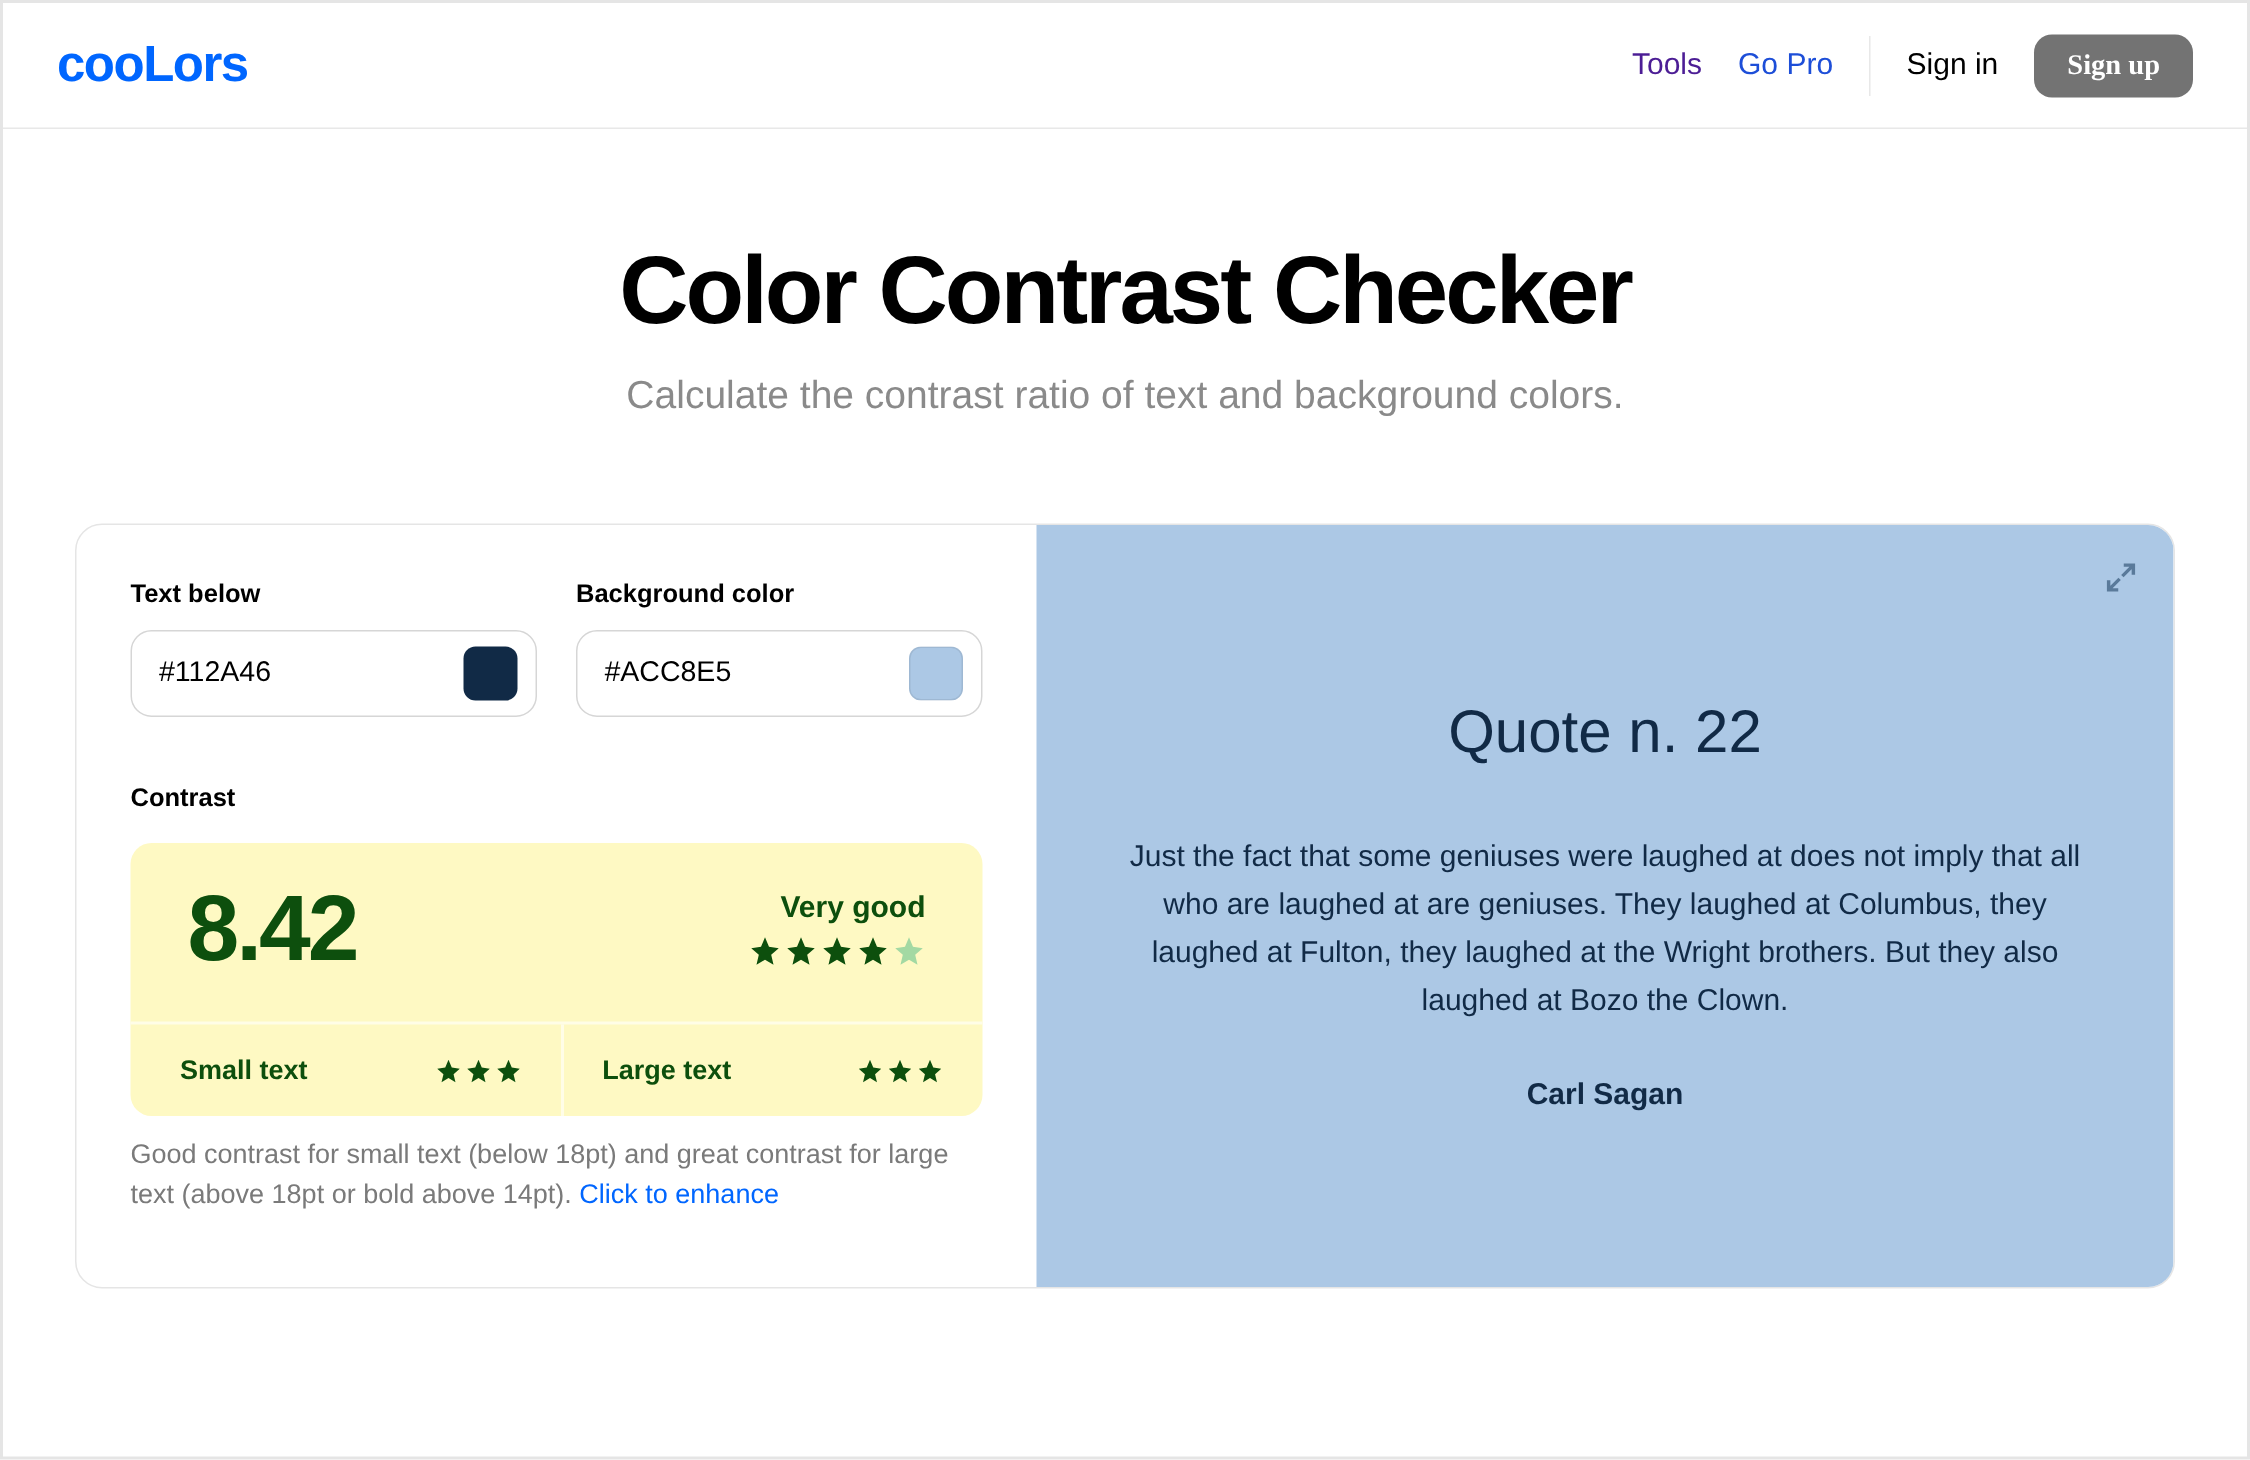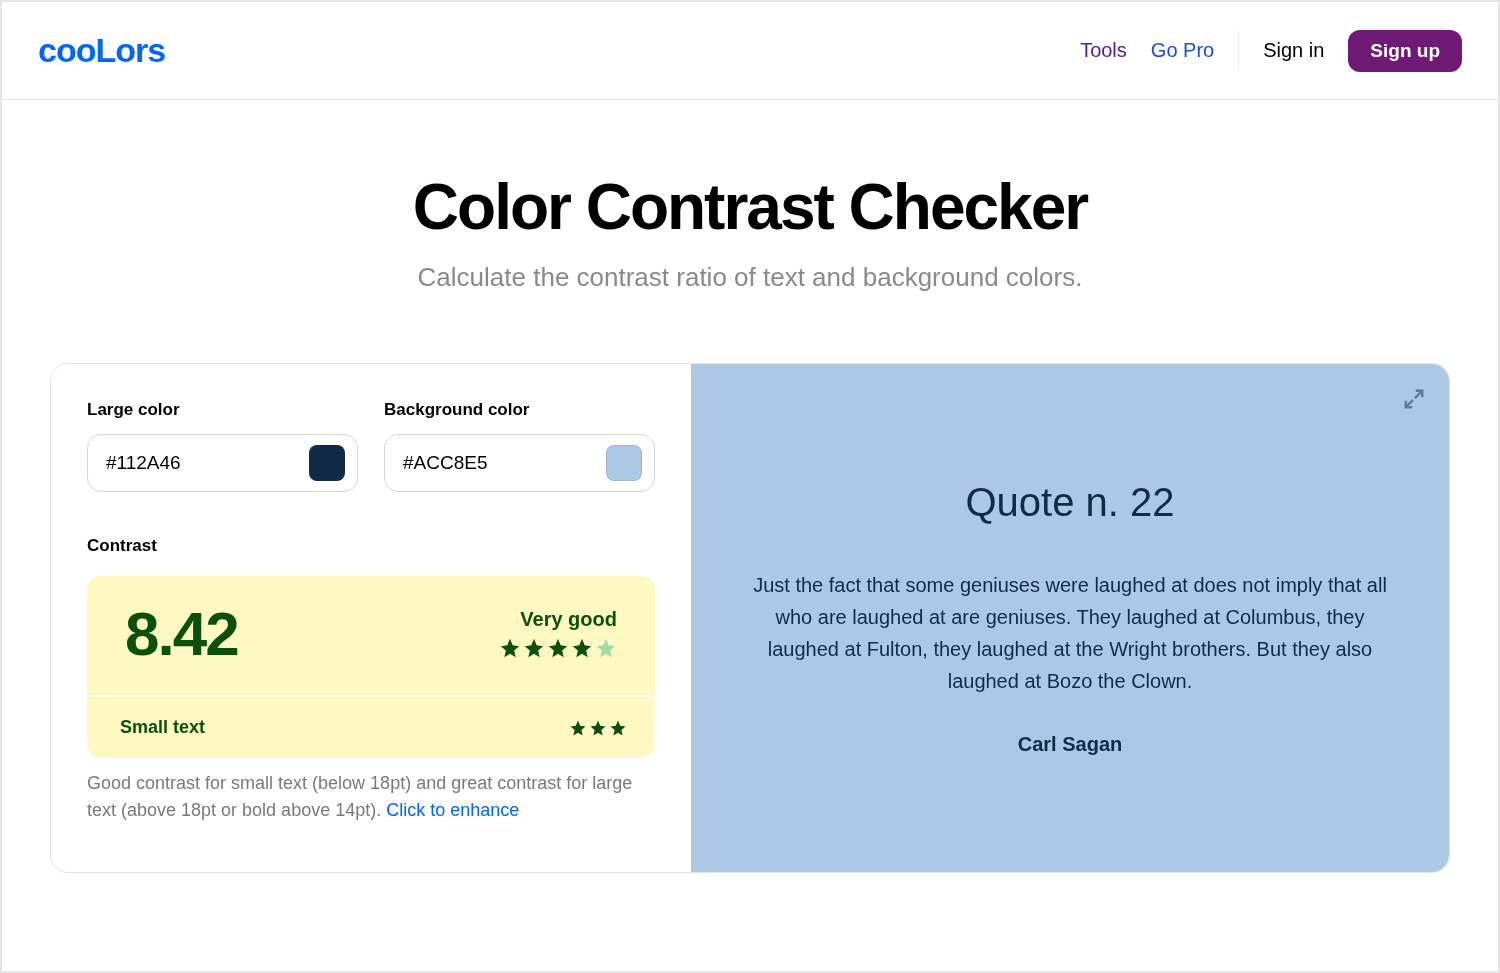--- a/index.html
+++ b/index.html
@@ -5,21 +5,21 @@
 * { margin: 0; padding: 0; box-sizing: border-box; }
 body {
   font-family: -apple-system, BlinkMacSystemFont, "Segoe UI", Helvetica, Arial, sans-serif;
   background: #fff;
   width: 1500px;
   height: 973px;
   border: 2px solid #e5e5e5;
   overflow: hidden;
 }
 .header {
-  height: 98px;
+  height: 84px;
   border-bottom: 1px solid #e8e8e8;
   display: flex;
   align-items: center;
   justify-content: space-between;
   padding: 0 36px;
 }
 .logo {
   font-size: 34px;
   font-weight: 800;
   color: #0066ff;
@@ -37,27 +37,28 @@
   cursor: pointer;
 }
 .nav-link.pro { color: #1d4ed8; }
 .divider {
   width: 1px;
   height: 40px;
   background: #e8e8e8;
 }
 .signin { font-size: 20px; cursor: pointer; }
 .signup {
-  background: #701a75;
+  background: #737373;
   color: #fff;
   font-size: 19px;
   font-weight: 600;
   padding: 10px 22px;
   border-radius: 12px;
   cursor: pointer;
+  font-family: Liberation Serif, serif;
 }
 .hero {
   text-align: center;
   margin-top: 70px;
 }
 .hero h1 {
   font-size: 64px;
   font-weight: 900;
   letter-spacing: -2px;
   color: #000;
@@ -221,21 +222,21 @@
 
 <div class="hero">
   <h1>Color Contrast Checker</h1>
   <p>Calculate the contrast ratio of text and background colors.</p>
 </div>
 
 <div class="card">
   <div class="left">
     <div class="inputs-row">
       <div class="input-group">
-        <div class="input-label">Large color</div>
+        <div class="input-label">Text below</div>
         <div class="color-input">
           <input class="color-value" value="#112A46" style="">
           <div class="swatch text"></div>
         </div>
       </div>
       <div class="input-group">
         <div class="input-label">Background color</div>
         <div class="color-input">
           <input class="color-value" value="#ACC8E5" style="">
           <div class="swatch bg"></div>
@@ -264,20 +265,34 @@
               </svg>
             <svg class="star" viewBox="0 0 24 24" fill="#a3d9a3">
                 <path d="M12 2l2.9 6.9L22 10l-5.5 4.8L18.2 22 12 18.3 5.8 22l1.7-7.2L2 10l7.1-1.1z"></path>
               </svg>
           </div>
         </div>
       </div>
       <div class="contrast-bottom">
         <div class="text-cell">
           <span class="text-cell-label">Small text</span>
+          <div class="small-stars">
+            <svg class="small-star" viewBox="0 0 24 24" fill="#0d4f0d">
+                <path d="M12 2l2.9 6.9L22 10l-5.5 4.8L18.2 22 12 18.3 5.8 22l1.7-7.2L2 10l7.1-1.1z"></path>
+              </svg>
+            <svg class="small-star" viewBox="0 0 24 24" fill="#0d4f0d">
+                <path d="M12 2l2.9 6.9L22 10l-5.5 4.8L18.2 22 12 18.3 5.8 22l1.7-7.2L2 10l7.1-1.1z"></path>
+              </svg>
+            <svg class="small-star" viewBox="0 0 24 24" fill="#0d4f0d">
+                <path d="M12 2l2.9 6.9L22 10l-5.5 4.8L18.2 22 12 18.3 5.8 22l1.7-7.2L2 10l7.1-1.1z"></path>
+              </svg>
+          </div>
+        </div>
+        <div class="text-cell">
+          <span class="text-cell-label">Large text</span>
           <div class="small-stars">
             <svg class="small-star" viewBox="0 0 24 24" fill="#0d4f0d">
                 <path d="M12 2l2.9 6.9L22 10l-5.5 4.8L18.2 22 12 18.3 5.8 22l1.7-7.2L2 10l7.1-1.1z"></path>
               </svg>
             <svg class="small-star" viewBox="0 0 24 24" fill="#0d4f0d">
                 <path d="M12 2l2.9 6.9L22 10l-5.5 4.8L18.2 22 12 18.3 5.8 22l1.7-7.2L2 10l7.1-1.1z"></path>
               </svg>
             <svg class="small-star" viewBox="0 0 24 24" fill="#0d4f0d">
                 <path d="M12 2l2.9 6.9L22 10l-5.5 4.8L18.2 22 12 18.3 5.8 22l1.7-7.2L2 10l7.1-1.1z"></path>
               </svg>

